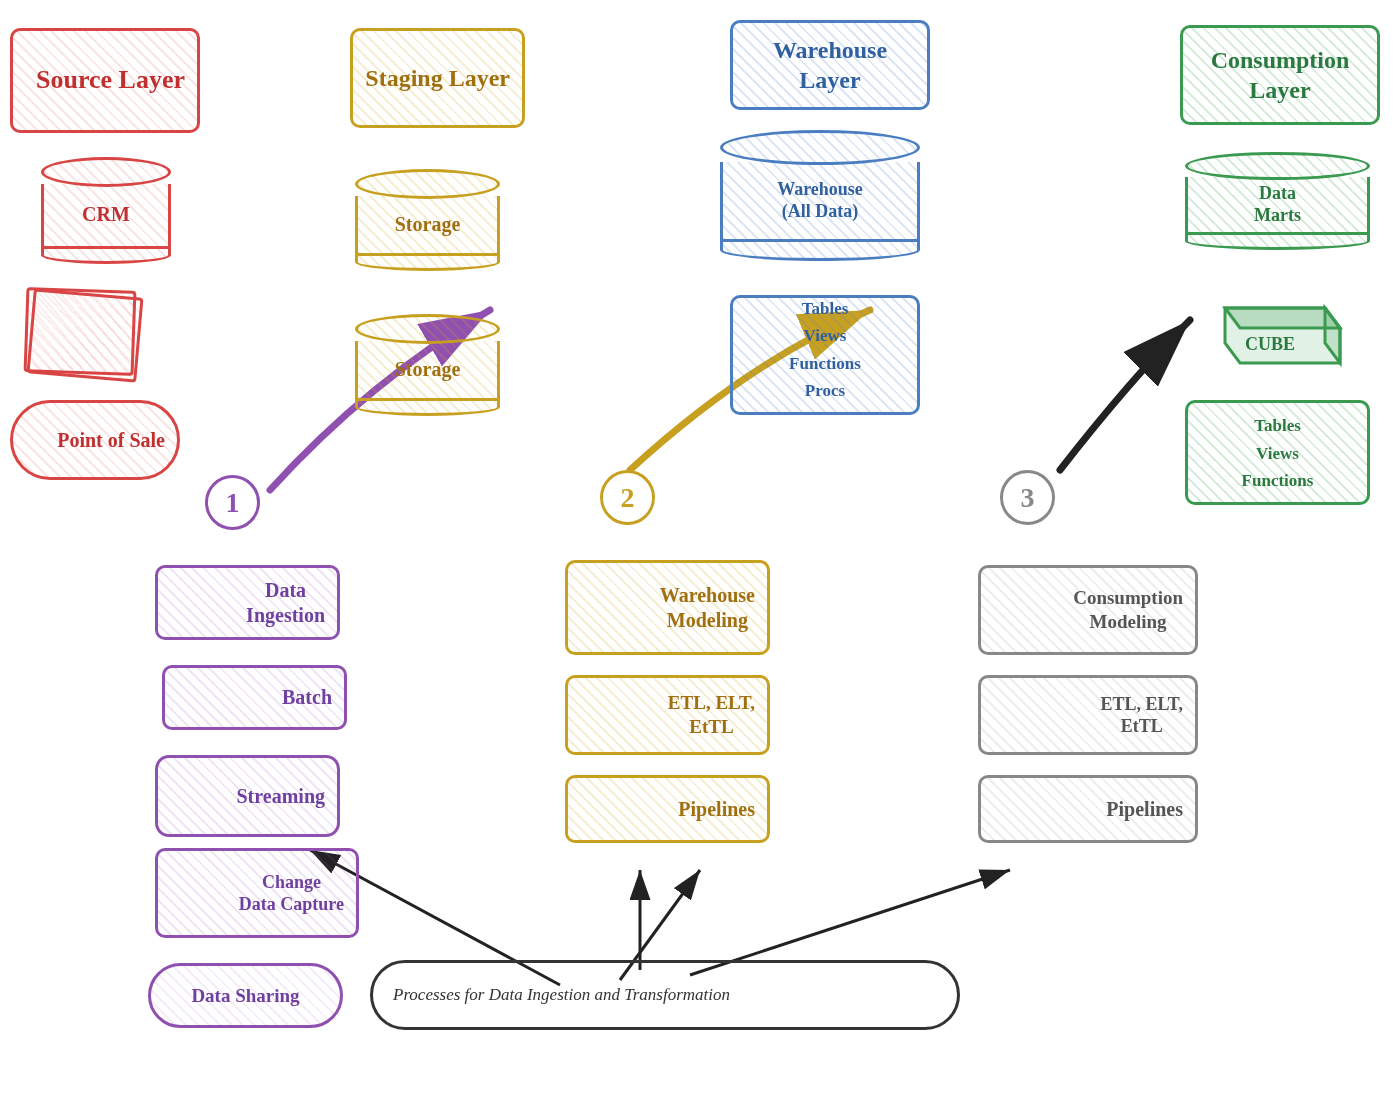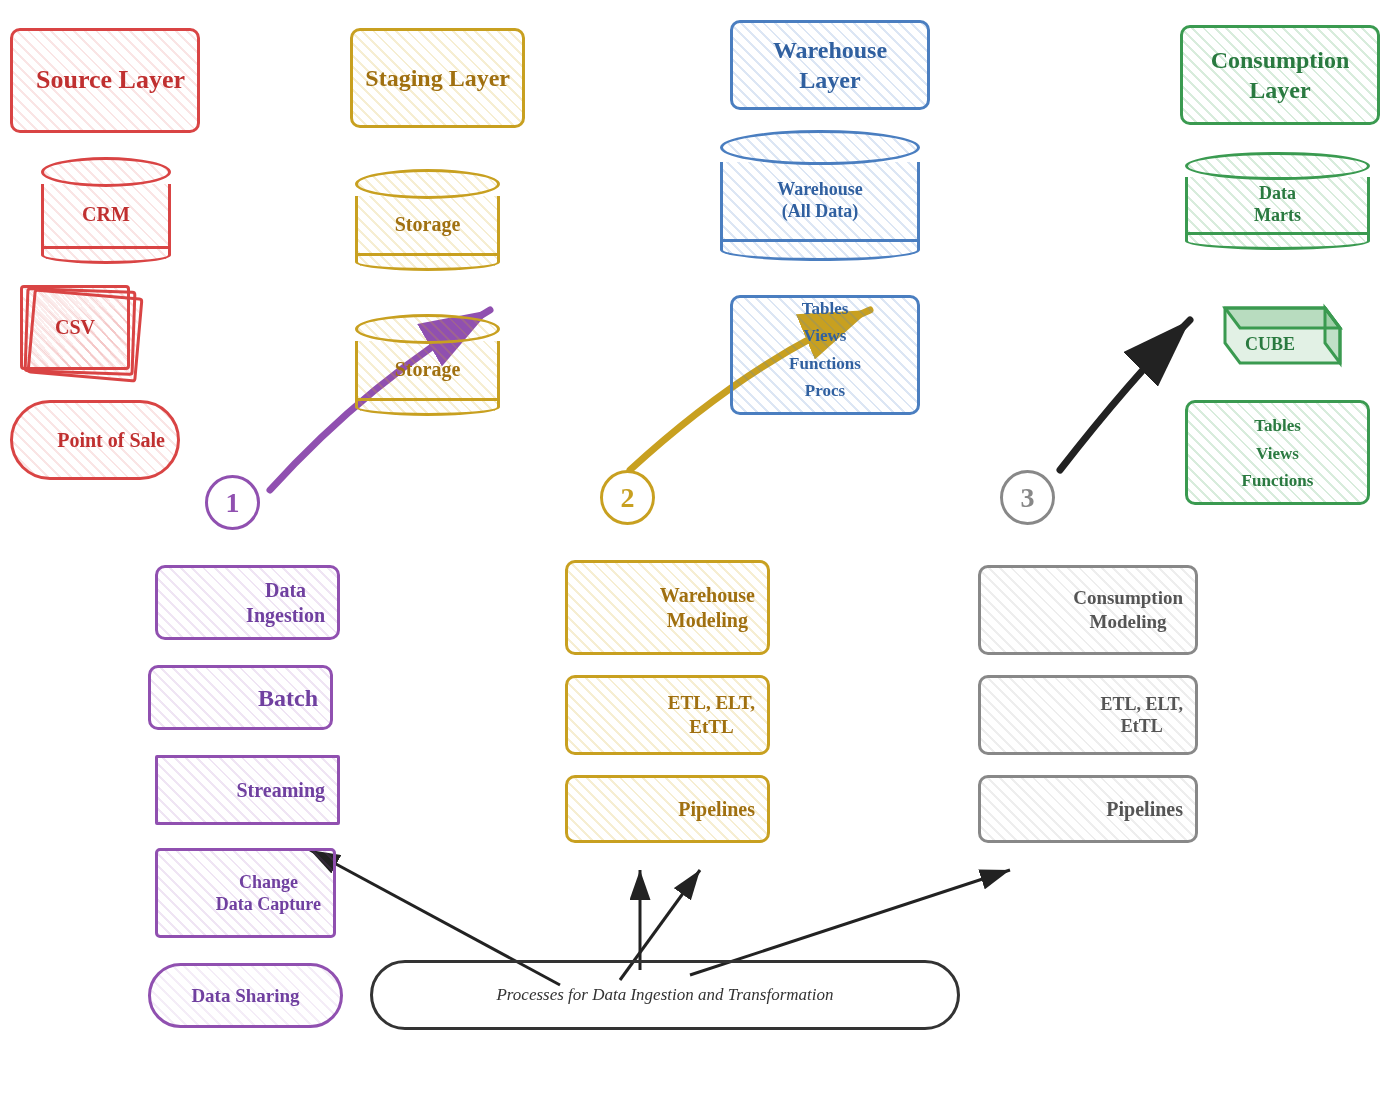--- a/index.html
+++ b/index.html
@@ -155,21 +155,20 @@
       background: #fff;
     }
 
     
     .oval {
       position: absolute;
       border: 3px solid #333;
       border-radius: 50px;
       display: flex;
       align-items: center;
-      justify-content: center;
       text-align: center;
       font-size: 16px;
       color: #333;
       font-style: italic;
       padding: 10px 20px;
     }
 
     
     svg.arrows {
       position: absolute;
@@ -232,23 +231,20 @@
       </div>
 
       <div style="width:130px; height:18px; border-left:3px solid #d94444; border-right:3px solid #d94444; border-bottom:3px solid #d94444; border-radius:0 0 50% 50%; margin-top:-3px; background: repeating-linear-gradient(45deg,rgba(220,80,80,0.15)0px,rgba(220,80,80,0.15)2px,transparent 2px,transparent 8px);"></div>
     </div>
   </div>
 
   <div style="position:absolute; left:20px; top:285px; width:140px; height:100px;">
 
     <div style="position:absolute; left:10px; top:8px; width:110px; height:85px; border:3px solid #d94444; border-radius:4px; background: repeating-linear-gradient(45deg,rgba(220,80,80,0.1)0px,rgba(220,80,80,0.1)2px,transparent 2px,transparent 8px); transform:rotate(5deg);"></div>
     <div style="position:absolute; left:5px; top:4px; width:110px; height:85px; border:3px solid #d94444; border-radius:4px; background: repeating-linear-gradient(45deg,rgba(220,80,80,0.1)0px,rgba(220,80,80,0.1)2px,transparent 2px,transparent 8px); transform:rotate(2deg);"></div>
-    <div style="position:absolute; left:0px; top:0px; width:110px; height:85px; border:3px solid #d94444; border-radius:4px; background: repeating-linear-gradient(45deg,rgba(220,80,80,0.15)0px,rgba(220,80,80,0.15)2px,transparent 2px,transparent 8px); display:flex; align-items:center; justify-content:center;">
-      <span style="font-weight:bold; font-size:20px; color:#c03030;">CSV</span>
-    </div>
   </div>
 
   <div class="box box-red hatch-red" style="left:10px; top:400px; width:170px; height:80px; font-size:20px; border-radius:40px;">
     <span>Point of
 Sale</span>
   </div>
 
   <div class="box box-yellow hatch-yellow" style="left:350px; top:28px; width:175px; height:100px; font-size:24px; border-radius:10px;">
     <span>Staging
 Layer</span>
@@ -338,29 +334,29 @@
   </div>
 
   <div class="num-circle num-gray" style="left:1000px; top:470px;">
     <span>3</span>
   </div>
 
   <div class="box box-purple hatch-purple" style="left:155px; top:565px; width:185px; height:75px; font-size:20px; border-radius:10px;">
     <span>Data<br>Ingestion</span>
   </div>
 
-  <div class="box box-purple hatch-purple" style="left:148px; top:665px; width:185px; height:65px; font-size:24px; border-radius:10px;">
+  <div class="box box-purple hatch-purple" style="left:162px; top:665px; width:185px; height:65px; font-size:20px; border-radius:10px;">
     <span>Batch</span>
   </div>
 
-  <div class="box box-purple hatch-purple" style="left:155px; top:755px; width:185px; height:70px; font-size:20px; border-radius:2px;">
+  <div class="box box-purple hatch-purple" style="left:155px; top:755px; width:185px; height:82px; font-size:20px; border-radius:14px;">
     <span>Streaming</span>
   </div>
 
-  <div class="box box-purple hatch-purple" style="left:155px; top:848px; width:181px; height:90px; font-size:18px; border-radius:5px;">
+  <div class="box box-purple hatch-purple" style="left:155px; top:848px; width:204px; height:90px; font-size:18px; border-radius:10px;">
     <span>Change<br>Data Capture</span>
   </div>
 
   <div style="position:absolute; left:148px; top:963px; width:195px; height:65px; border:3px solid #9050b0; border-radius:35px; display:flex; align-items:center; justify-content:center; background: repeating-linear-gradient(45deg,rgba(150,80,180,0.1)0px,rgba(150,80,180,0.1)2px,transparent 2px,transparent 8px);">
     <span style="font-weight:bold; font-size:19px; color:#7040a0;">Data Sharing</span>
   </div>
 
   <div class="box box-yellow hatch-yellow" style="left:565px; top:560px; width:205px; height:95px; font-size:20px; border-radius:10px;">
     <span>Warehouse<br>Modeling</span>
   </div>

